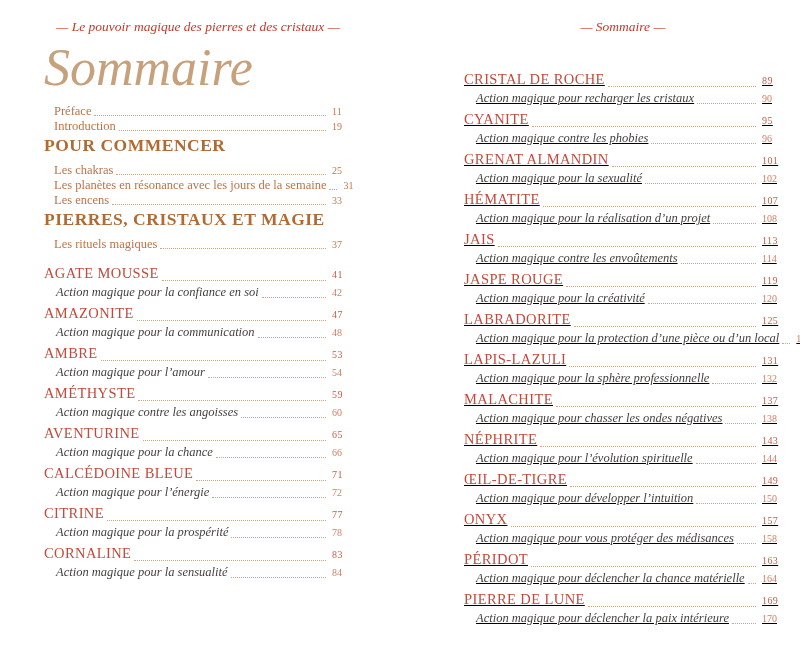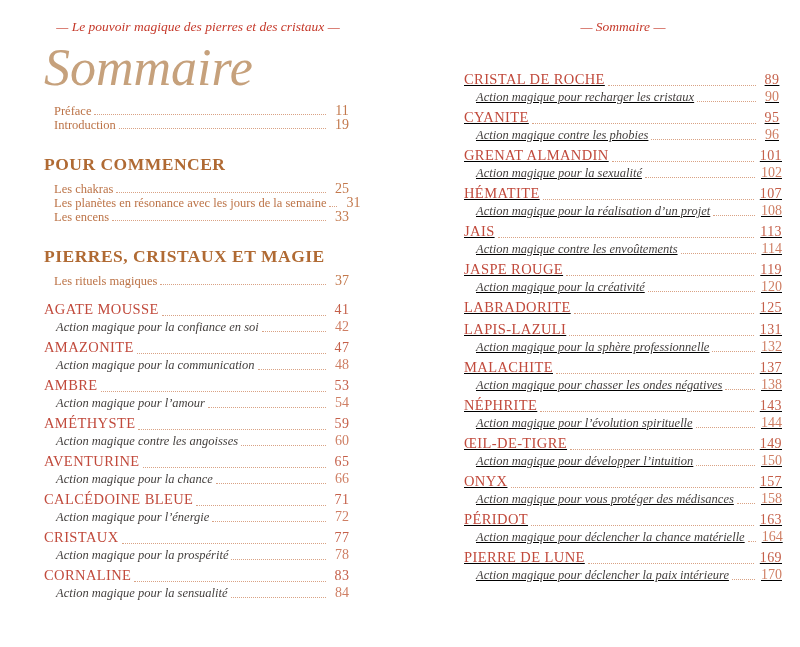--- a/index.html
+++ b/index.html
@@ -40,43 +40,43 @@
     text-align:left;
     font-style:italic;
     font-weight:normal;
     font-size:52px;
     line-height:44px;
     color:var(--title);
   }
 
   .front-list{margin-top:14px;}
   .sections{margin:0;}
-  .section{margin-top:21px;}
+  .section{}
   .section-h{
     margin:0 0 7px 0;
     font-size:17.5px;
     line-height:22px;
     font-weight:bold;
     letter-spacing:.5px;
     color:var(--section-header);
   }
 
   .line{display:flex;align-items:baseline;}
   .lbl{white-space:nowrap;}
   .dots{
     flex:1;
     align-self:flex-end;
     margin:0 6px 3px 3px;
     border-bottom:1.5px dotted var(--dots);
     min-width:8px;
   }
   .num{
-    font-size:14px;
+    font-size:10px;
     min-width:20px;
-    text-align:center;
+    text-align:left;
   }
 
   .entry{font-size:12.5px;line-height:14px;color:var(--entry);padding-left:10px;}
   .entry .num{color:var(--number-entry);}
 
   .stones{margin-top:12px;}
   .page-right .stones{margin-top:36px;text-decoration:underline;}
   .stone-block{margin-bottom:3px;}
   .stone-line{
     font-size:14.5px;line-height:19px;
@@ -208,21 +208,21 @@
             <span class="num">71</span>
           </div>
           <div class="line action-line">
             <span class="lbl">Action magique pour l’énergie</span>
             <span class="dots"></span>
             <span class="num">72</span>
           </div>
         </div>
         <div class="stone-block">
           <div class="line stone-line">
-            <span class="lbl">CRISTAUX</span>
+            <span class="lbl">CITRINE</span>
             <span class="dots"></span>
             <span class="num">77</span>
           </div>
           <div class="line action-line">
             <span class="lbl">Action magique pour la prospérité</span>
             <span class="dots"></span>
             <span class="num">78</span>
           </div>
         </div>
         <div class="stone-block">
@@ -314,20 +314,25 @@
             <span class="dots"></span>
             <span class="num">120</span>
           </div>
         </div>
         <div class="stone-block">
           <div class="line stone-line">
             <span class="lbl">LABRADORITE</span>
             <span class="dots"></span>
             <span class="num">125</span>
           </div>
+          <div class="line action-line">
+            <span class="lbl">Action magique pour la protection d’une pièce ou d’un local</span>
+            <span class="dots"></span>
+            <span class="num">126</span>
+          </div>
         </div>
         <div class="stone-block">
           <div class="line stone-line">
             <span class="lbl">LAPIS-LAZULI</span>
             <span class="dots"></span>
             <span class="num">131</span>
           </div>
           <div class="line action-line">
             <span class="lbl">Action magique pour la sphère professionnelle</span>
             <span class="dots"></span>

